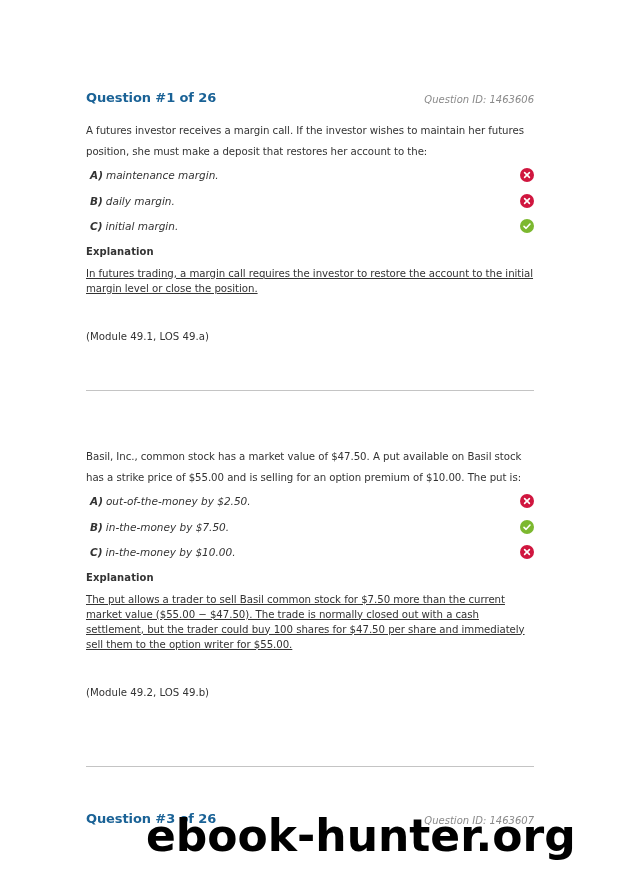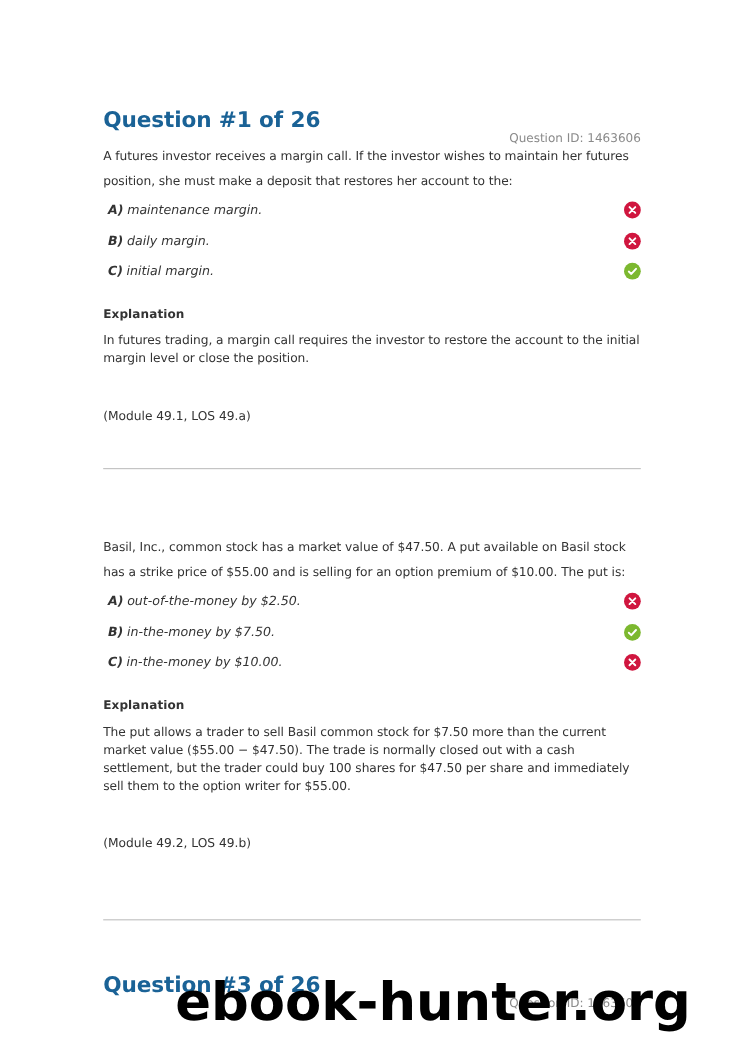--- a/index.html
+++ b/index.html
@@ -1,32 +1,32 @@
 <!DOCTYPE html>
 <html><head>
 <meta charset="utf-8">
 <style>
   html, body { margin: 0; padding: 0; background: #ffffff; }
   body { width: 620px; height: 877px; position: relative; overflow: hidden;
          font-family: "DejaVu Sans", "Liberation Sans", sans-serif; color: #333333; }
   .page { position: absolute; left: 86px; top: 0; width: 448px; }
   .qblock { position: absolute; left: 0; width: 448px; }
   .qhead { position: relative; height: 20px; }
-  .qtitle { position: absolute; left: 0; top: 0; font-size: 18px; font-weight: bold; color: #1a6296; letter-spacing: -0.1px; }
-  .qid { position: absolute; right: 0; top: 20px; font-size: 10px; color: #8a8a8a; }
+  .qtitle { position: absolute; left: 0; top: 0; font-size: 13px; font-weight: bold; color: #1a6296; letter-spacing: -0.1px; }
+  .qid { position: absolute; right: 0; top: 4px; font-size: 10px; color: #8a8a8a; font-style: italic; }
   .stem { font-size: 10.2px; line-height: 21px; color: #333; margin-top: 10px; letter-spacing: -0.05px; }
   .options { margin-top: 4px; font-style: italic; }
   .opt { position: relative; height: 25.5px; line-height: 18px; font-size: 10.5px; color: #333; padding-left: 4px; }
   .opt .letter { font-weight: bold; color: #333; margin-right: 3px; }
   .opt .mark { position: absolute; right: 0; top: 2px; width: 14px; height: 14px; border-radius: 50%; }
   .mark.wrong { background: #d0163f; }
   .mark.right { background: #7cb82f; }
   .mark svg { position: absolute; left: 0; top: 0; }
-  .exp-h { font-size: 10px; font-weight: bold; color: #333; margin-top: 14px; letter-spacing: 0.1px; }
-  .exp { font-size: 10.2px; line-height: 15px; color: #333; margin-top: 9px; letter-spacing: -0.05px; }
+  .exp-h { font-size: 10px; font-weight: bold; color: #333; margin-top: 3px; letter-spacing: 0.1px; }
+  .exp { font-size: 10.2px; line-height: 15px; color: #333; margin-top: 9px; letter-spacing: -0.05px; text-decoration: underline; }
   .ref { font-size: 10.2px; color: #333; }
   .divider { position: absolute; left: 0; width: 448px; height: 1px; background: #c4c4c4; }
   .watermark { position: absolute; left: 146px; top: 810px; font-size: 44px; font-weight: bold; color: #000; letter-spacing: 0px; white-space: nowrap; font-family: "DejaVu Sans", sans-serif; }
 </style>
 </head>
 <body>
 
 <div class="page">
 
   <div class="qblock" style="top:90px;">

